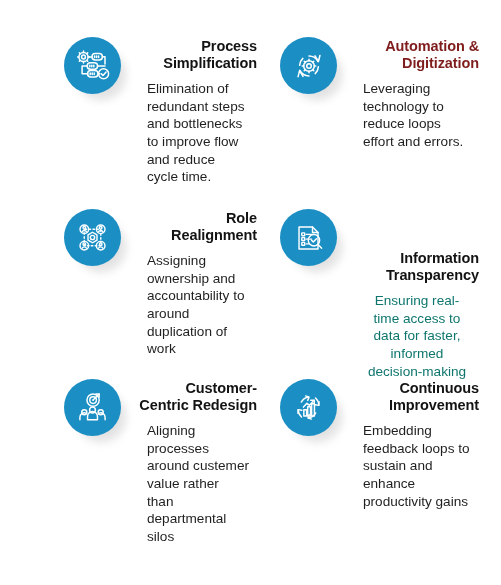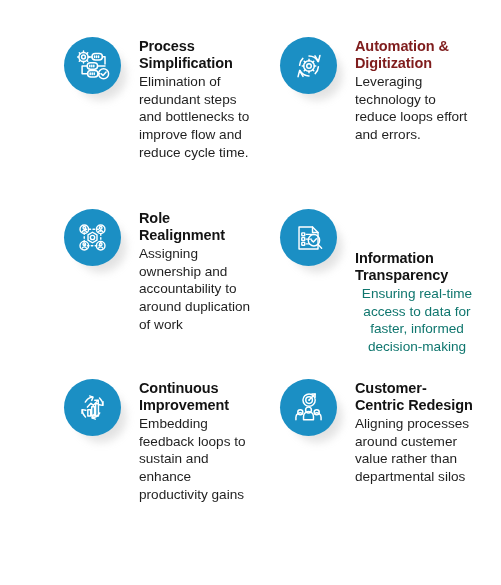--- a/index.html
+++ b/index.html
@@ -80,27 +80,28 @@
   }
   .cell.right .txt { width: 124px; }
 
   .title {
     font-size: 14.5px;
     font-weight: bold;
     line-height: 1.17;
     letter-spacing: -0.1px;
     color: #131313;
     margin: 0 0 1px 0;
+    text-align: right;
   }
   .desc {
     font-size: 13.6px;
     font-weight: normal;
     line-height: 1.30;
     color: #1f1f1f;
-    margin: 0;
+    margin: 8px;
   }
 </style>
 </head>
 <body style="background: rgb(255, 255, 255);">
 
 <div class="board">
   <div class="grid">
 
     <div class="cell left">
       <div class="badge-wrap">
@@ -229,53 +230,20 @@
             </svg>
           </span>
         </div>
       </div>
       <div class="txt">
         <p class="title" style="color: rgb(19, 19, 19); margin-top: 40px;">Information Transparency</p>
         <p class="desc" style="color: #0f766e; text-align: center;">Ensuring real-time access to data for faster, informed decision-making</p>
       </div>
     </div>
 
-    <div class="cell right">
-      <div class="badge-wrap">
-        <div class="badge-shadow"></div>
-        <div class="badge" style="background: rgb(27, 143, 196);">
-          <span>
-            <svg width="39" height="39" viewBox="0 0 40 40" fill="none" stroke="#ffffff" stroke-width="1.5" stroke-linecap="round" stroke-linejoin="round">
-
-              <rect x="15.2" y="22.4" width="2.9" height="6.4"></rect>
-              <rect x="19.2" y="19.2" width="2.9" height="9.6"></rect>
-              <rect x="23.2" y="16.2" width="2.9" height="12.6"></rect>
-
-              <path d="M14.8 19.6l3.6-3.9 2.6 2.1 4.6-5.1"></path>
-              <path d="M22.3 12.6h3.6v3.6"></path>
-
-              <path d="M12.6 14.4a10.4 10.4 0 0 1 7.4-5.2"></path>
-              <path d="M27.4 25.6a10.4 10.4 0 0 1-7.4 5.2"></path>
-              <path d="M9.4 22.4a10.4 10.4 0 0 0 3.4 7.4"></path>
-              <path d="M30.6 17.6a10.4 10.4 0 0 0-3.4-7.4"></path>
-
-              <path d="M17.1 8.1l3.5 1.2-1.4 3.4"></path>
-              <path d="M22.9 31.9l-3.5-1.2 1.4-3.4"></path>
-              <path d="M9.2 25.9l0.3-3.7 3.6 0.7"></path>
-              <path d="M30.8 14.1l-0.3 3.7-3.6-0.7"></path>
-            </svg>
-          </span>
-        </div>
-      </div>
-      <div class="txt">
-        <p class="title" style="color: rgb(19, 19, 19);">Continuous Improvement</p>
-        <p class="desc" style="color: rgb(31, 31, 31);">Embedding feedback loops to sustain and enhance productivity gains</p>
-      </div>
-    </div>
-
     <div class="cell left">
       <div class="badge-wrap">
         <div class="badge-shadow"></div>
         <div class="badge" style="background: rgb(27, 143, 196);">
           <span>
             <svg width="39" height="39" viewBox="0 0 40 40" fill="none" stroke="#ffffff" stroke-width="1.5" stroke-linecap="round" stroke-linejoin="round">
 
               <circle cx="20.6" cy="12.4" r="6.3"></circle>
               <circle cx="20.6" cy="12.4" r="3.4"></circle>
               <circle cx="20.6" cy="12.4" r="0.9" fill="#ffffff" stroke="none"></circle>
@@ -292,14 +260,47 @@
             </svg>
           </span>
         </div>
       </div>
       <div class="txt">
         <p class="title" style="color: rgb(19, 19, 19);">Customer-Centric Redesign</p>
         <p class="desc" style="color: rgb(31, 31, 31);">Aligning processes around custemer value rather than departmental silos</p>
       </div>
     </div>
 
+    <div class="cell right">
+      <div class="badge-wrap">
+        <div class="badge-shadow"></div>
+        <div class="badge" style="background: rgb(27, 143, 196);">
+          <span>
+            <svg width="39" height="39" viewBox="0 0 40 40" fill="none" stroke="#ffffff" stroke-width="1.5" stroke-linecap="round" stroke-linejoin="round">
+
+              <rect x="15.2" y="22.4" width="2.9" height="6.4"></rect>
+              <rect x="19.2" y="19.2" width="2.9" height="9.6"></rect>
+              <rect x="23.2" y="16.2" width="2.9" height="12.6"></rect>
+
+              <path d="M14.8 19.6l3.6-3.9 2.6 2.1 4.6-5.1"></path>
+              <path d="M22.3 12.6h3.6v3.6"></path>
+
+              <path d="M12.6 14.4a10.4 10.4 0 0 1 7.4-5.2"></path>
+              <path d="M27.4 25.6a10.4 10.4 0 0 1-7.4 5.2"></path>
+              <path d="M9.4 22.4a10.4 10.4 0 0 0 3.4 7.4"></path>
+              <path d="M30.6 17.6a10.4 10.4 0 0 0-3.4-7.4"></path>
+
+              <path d="M17.1 8.1l3.5 1.2-1.4 3.4"></path>
+              <path d="M22.9 31.9l-3.5-1.2 1.4-3.4"></path>
+              <path d="M9.2 25.9l0.3-3.7 3.6 0.7"></path>
+              <path d="M30.8 14.1l-0.3 3.7-3.6-0.7"></path>
+            </svg>
+          </span>
+        </div>
+      </div>
+      <div class="txt">
+        <p class="title" style="color: rgb(19, 19, 19);">Continuous Improvement</p>
+        <p class="desc" style="color: rgb(31, 31, 31);">Embedding feedback loops to sustain and enhance productivity gains</p>
+      </div>
+    </div>
+
   </div>
 </div>
 
 </body></html>

